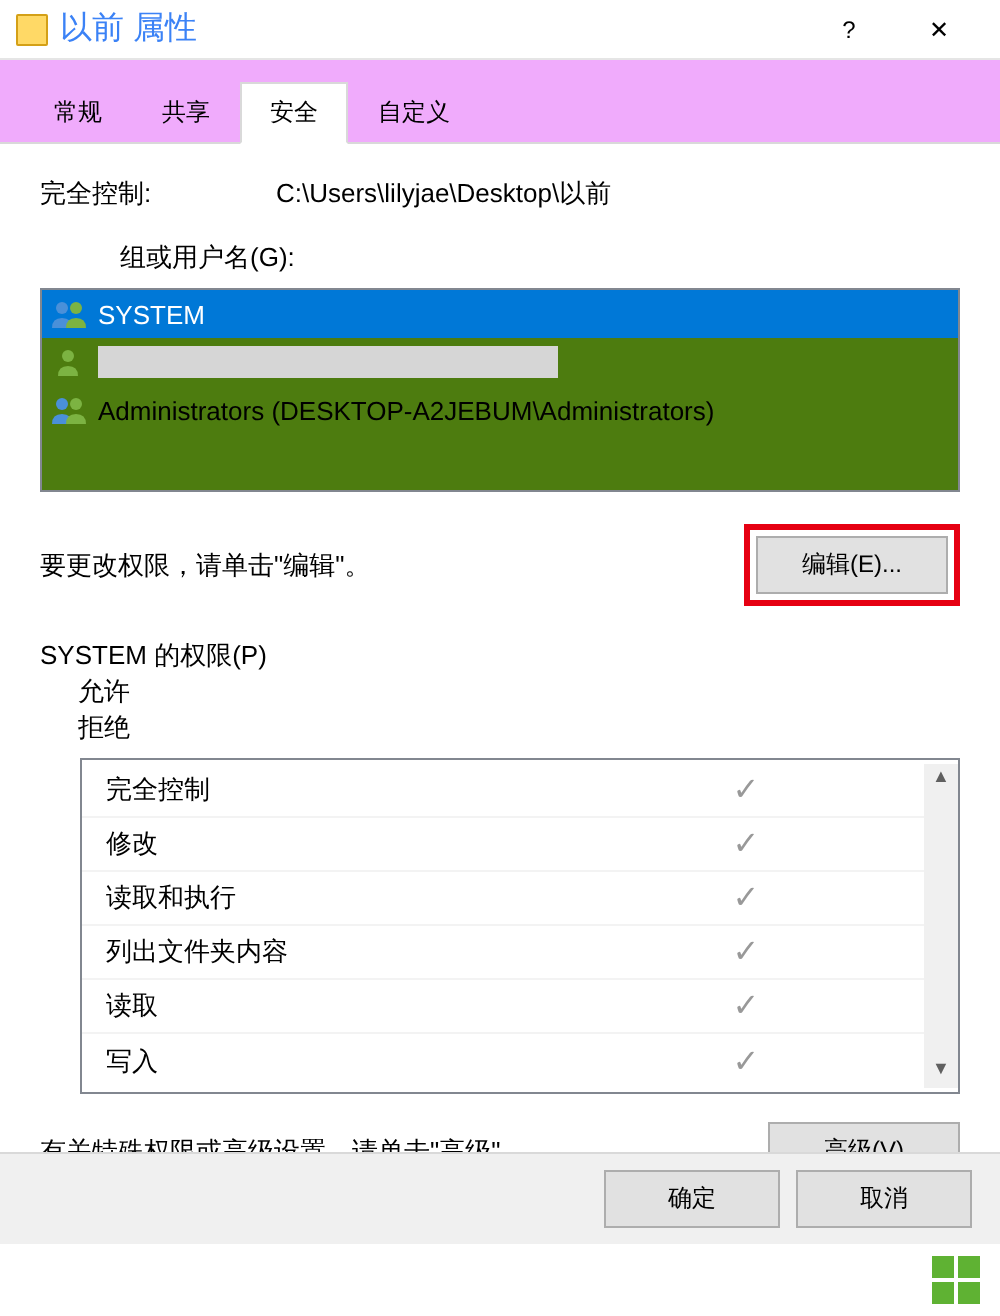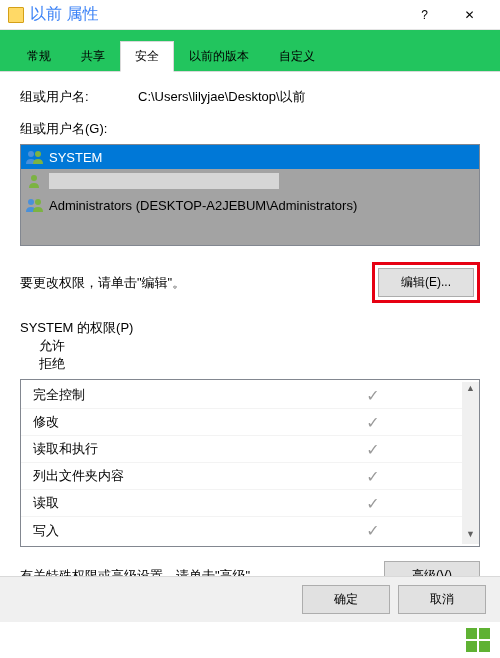--- a/index.html
+++ b/index.html
@@ -4,49 +4,49 @@
   <style>
     * { box-sizing: border-box; margin: 0; padding: 0; }
     body { font-family: "Microsoft YaHei", "Segoe UI", sans-serif; font-size: 12px; background: #fff; width: 500px; height: 658px; position: relative; overflow: hidden; }
     
     .titlebar { height: 30px; background: #fff; border-bottom: 1px solid #e5e5e5; display: flex; align-items: center; padding: 0 8px; }
     .titlebar-icon { width: 16px; height: 16px; margin-right: 6px; background: #ffd966; border: 1px solid #d4a017; border-radius: 1px; }
     .titlebar-text { flex: 1; font-size: 16px; color: #3b82f6; }
     .titlebar-btns { display: flex; }
     .titlebar-btn { width: 45px; height: 28px; display: flex; align-items: center; justify-content: center; color: #000; font-size: 12px; }
     
-    .tabs { display: flex; padding: 10px 12px 0 12px; border-bottom: 1px solid #d9d9d9; background: #22c55e; }
+    .tabs { display: flex; padding: 10px 12px 0 12px; border-bottom: 1px solid #d9d9d9; background: #f0abfc; }
     .tab { padding: 6px 14px; font-size: 12px; border: 1px solid transparent; border-bottom: none; cursor: pointer; position: relative; top: 1px; }
     .tab.active { border-color: #d9d9d9; background: #fff; border-bottom: 1px solid #fff; }
     
     .content { padding: 16px 20px 8px 20px; }
     
     .row { display: flex; margin-bottom: 14px; align-items: flex-start; }
     .label { font-size: 13px; min-width: 78px; }
     .value { font-size: 13px; flex: 1; }
     
-    .group-label { font-size: 13px; margin-bottom: 6px; }
-    
-    .listbox { border: 1px solid #828790; background: #a3a3a3; height: 102px; overflow: auto; margin-bottom: 16px; }
+    .group-label { font-size: 13px; margin-bottom: 6px; margin-left: 40px; }
+    
+    .listbox { border: 1px solid #828790; background: #4d7c0f; height: 102px; overflow: auto; margin-bottom: 16px; }
     .list-item { display: flex; align-items: center; padding: 2px 4px; height: 24px; font-size: 13px; }
     .list-item.selected { background: #0078d7; color: #fff; }
     .list-item.redacted .name { background: #d6d6d6; color: transparent; width: 230px; height: 16px; }
     .person-icon { width: 20px; height: 16px; margin-right: 4px; position: relative; display: inline-block; }
     .person-icon svg { width: 20px; height: 16px; }
     
     .edit-row { display: flex; align-items: center; margin-bottom: 16px; }
     .edit-text { flex: 1; font-size: 13px; }
     .edit-btn-wrap { border: 3px solid #e60012; padding: 3px; }
     .btn { background: #e1e1e1; border: 1px solid #adadad; padding: 5px 20px; font-size: 12px; min-width: 96px; cursor: pointer; font-family: inherit; }
     
     .perm-label { font-size: 13px; margin-bottom: 6px; display: flex; flex-direction: column; }
     .perm-label .perm-name { flex: 1; }
     .perm-label .perm-col { width: 64px; text-align: center; }
     
-    .perm-table { border: 1px solid #828790; background: #fff; padding: 2px 0; }
+    .perm-table { border: 1px solid #828790; background: #fff; padding: 2px 0; margin-left: 20px; }
     .perm-row { display: flex; align-items: center; height: 27px; border-bottom: 1px solid #f3f3f3; padding: 0 8px 0 12px; font-size: 13px; }
     .perm-row:last-child { border-bottom: none; }
     .perm-row .perm-name { flex: 1; }
     .perm-row .perm-col { width: 54px; text-align: center; color: #999; font-size: 16px; }
     .perm-wrapper { display: flex; }
     .perm-content { flex: 1; }
     .scrollbar { width: 17px; background: #f0f0f0; display: flex; flex-direction: column; justify-content: space-between; align-items: center; padding: 1px 0; }
     .scroll-arrow { font-size: 9px; color: #606060; height: 14px; }
     
     .adv-row { display: flex; align-items: center; margin: 14px 0 6px 0; }
@@ -70,27 +70,26 @@
   <div class="titlebar-btns">
     <div class="titlebar-btn">?</div>
     <div class="titlebar-btn titlebar-close">✕</div>
   </div>
 </div>
 
 <div class="tabs">
   <div class="tab">常规</div>
   <div class="tab">共享</div>
   <div class="tab active">安全</div>
-  <div class="tab">以前的版本</div>
   <div class="tab">自定义</div>
 </div>
 
 <div class="content">
   <div class="row">
-    <div class="label">组或用户名:</div>
+    <div class="label">完全控制:</div>
     <div class="value" style="padding-left:40px">C:\Users\lilyjae\Desktop\以前</div>
   </div>
 
   <div class="group-label">组或用户名(G):</div>
 
   <div class="listbox">
     <div class="list-item selected">
       <span class="person-icon">
         <svg viewBox="0 0 20 16">
             <circle cx="6" cy="5" r="3" fill="#4a90d9"></circle>

